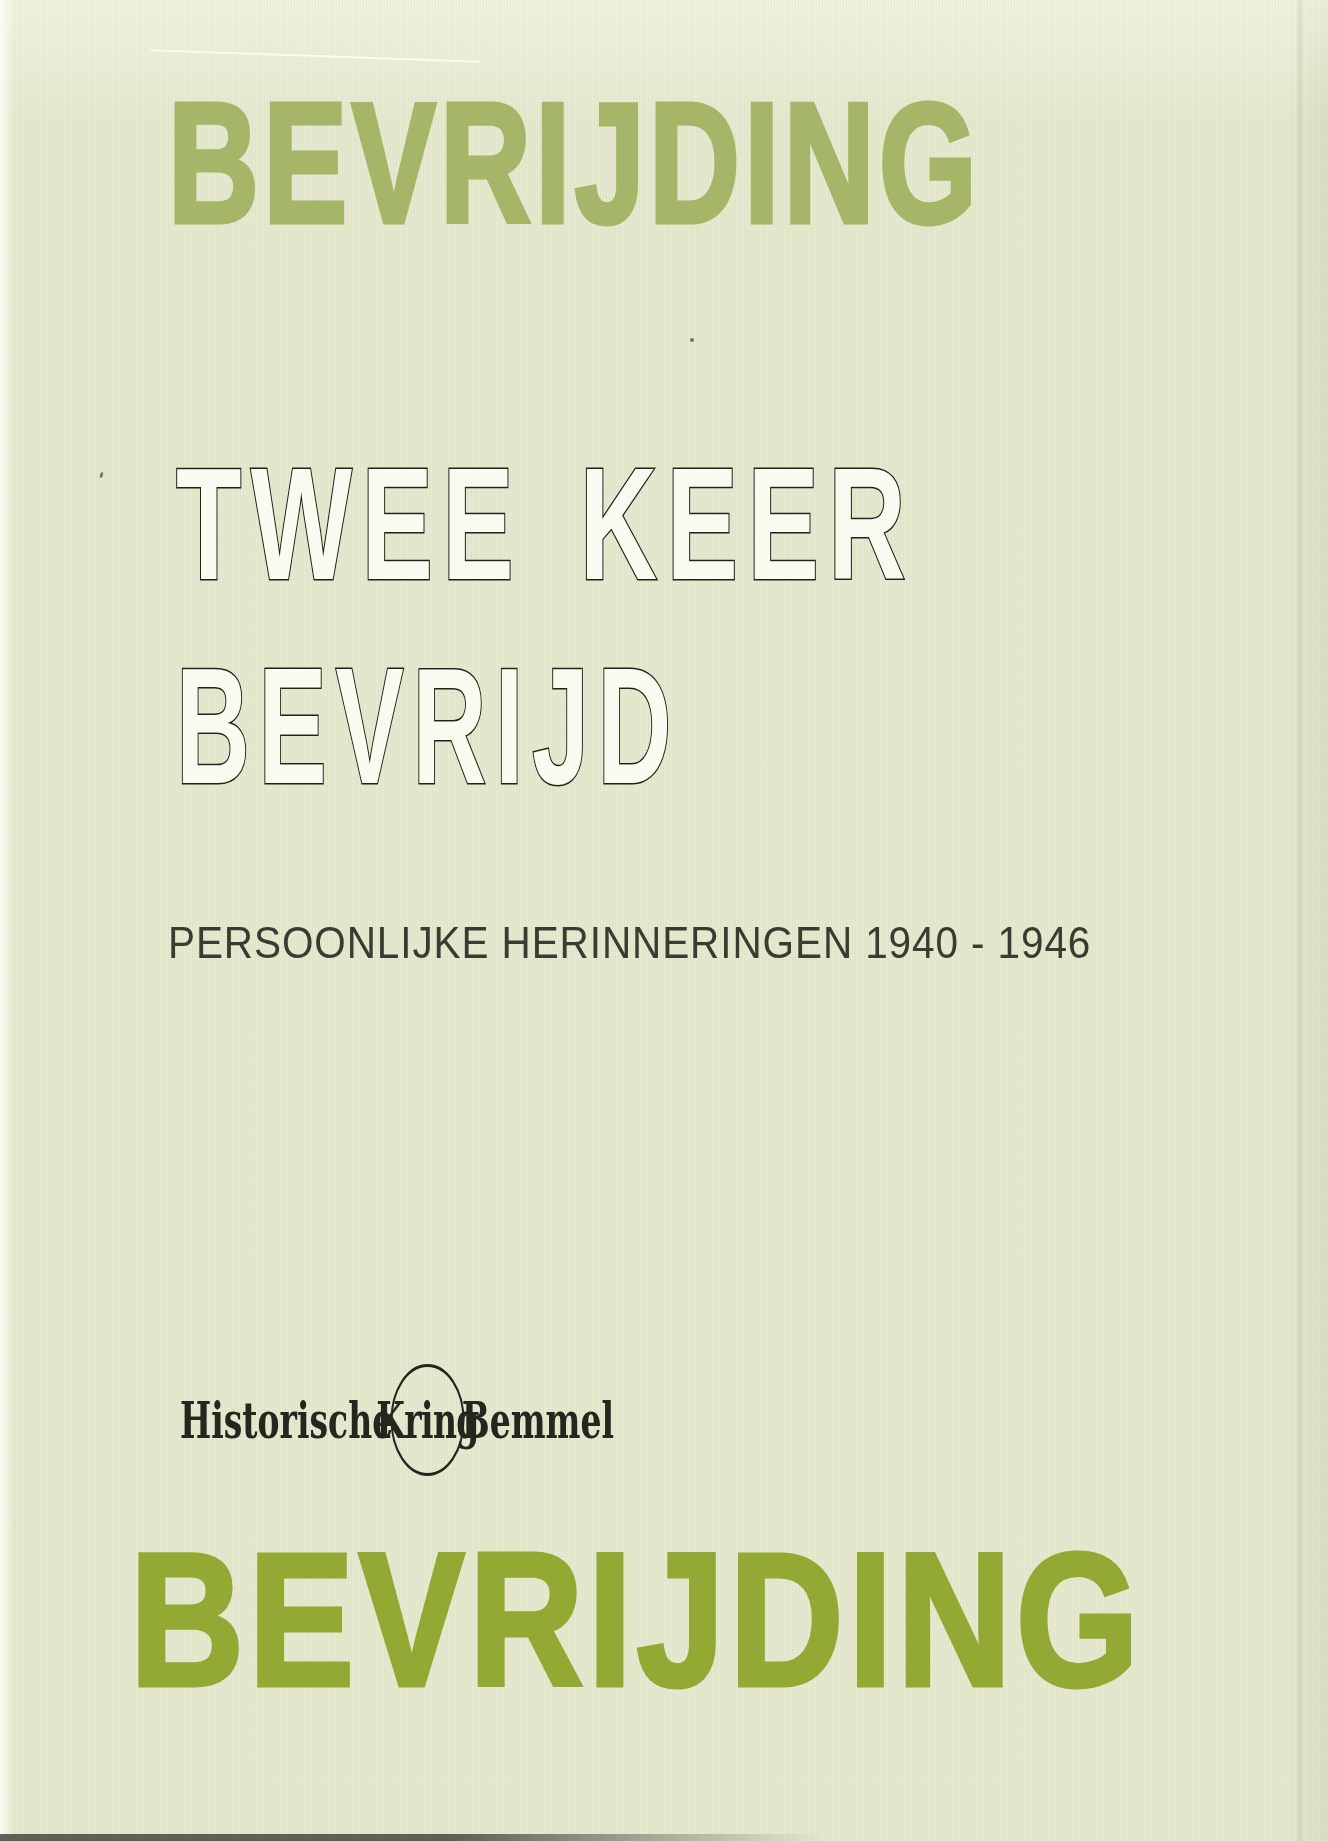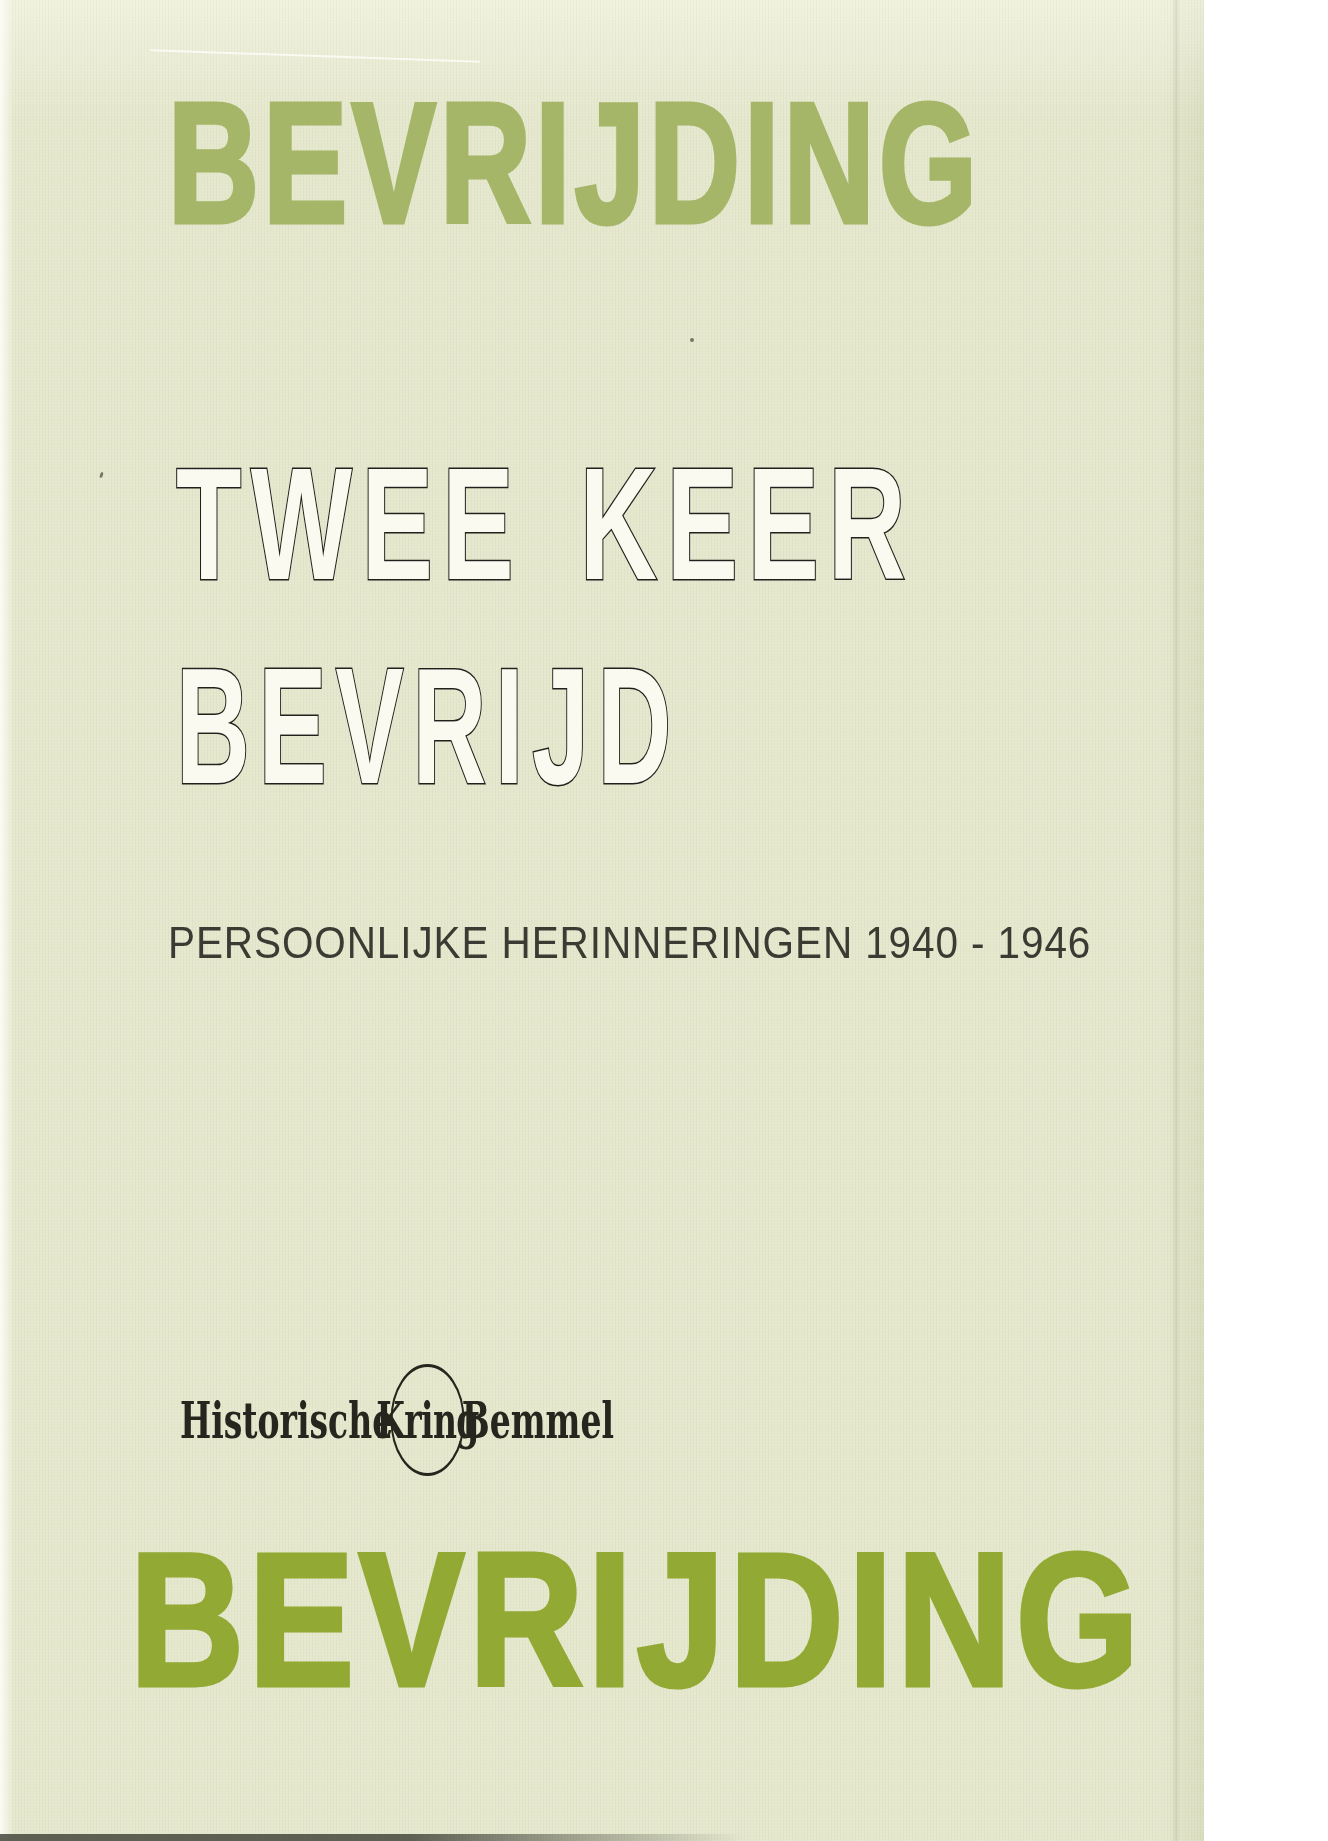--- a/index.html
+++ b/index.html
@@ -4,21 +4,21 @@
 <style>
   html,body{margin:0;padding:0;}
   body{
     width:1328px;height:1841px;
     font-family:"Liberation Sans",sans-serif;
     overflow:hidden;
     background:#fff;
   }
   .cover{
     position:relative;
-    width:1204px;height:1841px;
+    width:1328px;height:1841px;
     background:
       linear-gradient(180deg, rgba(250,250,238,.55) 0%, rgba(250,250,238,0) 120px),
       linear-gradient(270deg, rgba(150,155,110,.14) 0%, rgba(150,155,110,0) 40px),
       var(--background,#e5e8cd);
     overflow:hidden;
   }
   
   .texture{
     position:absolute;inset:0;
     background-image:

